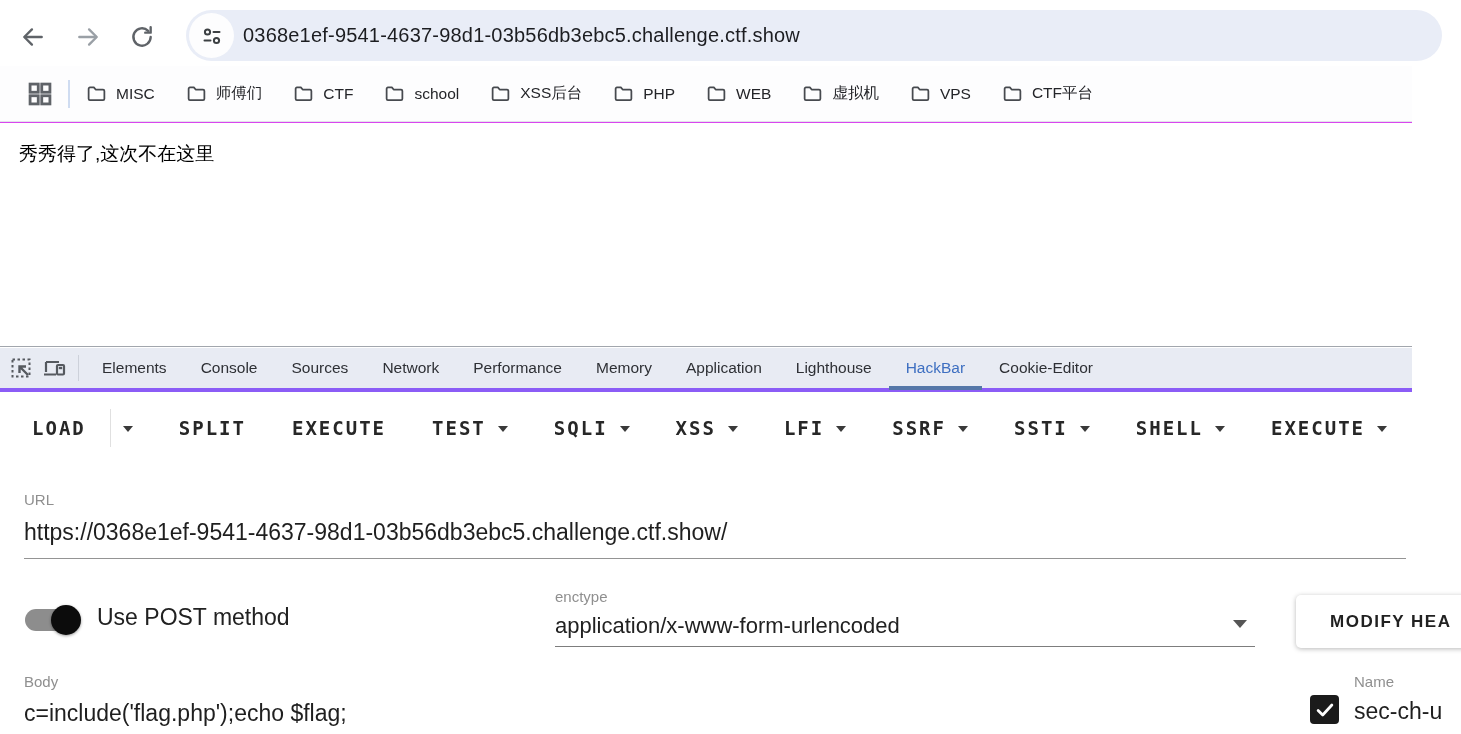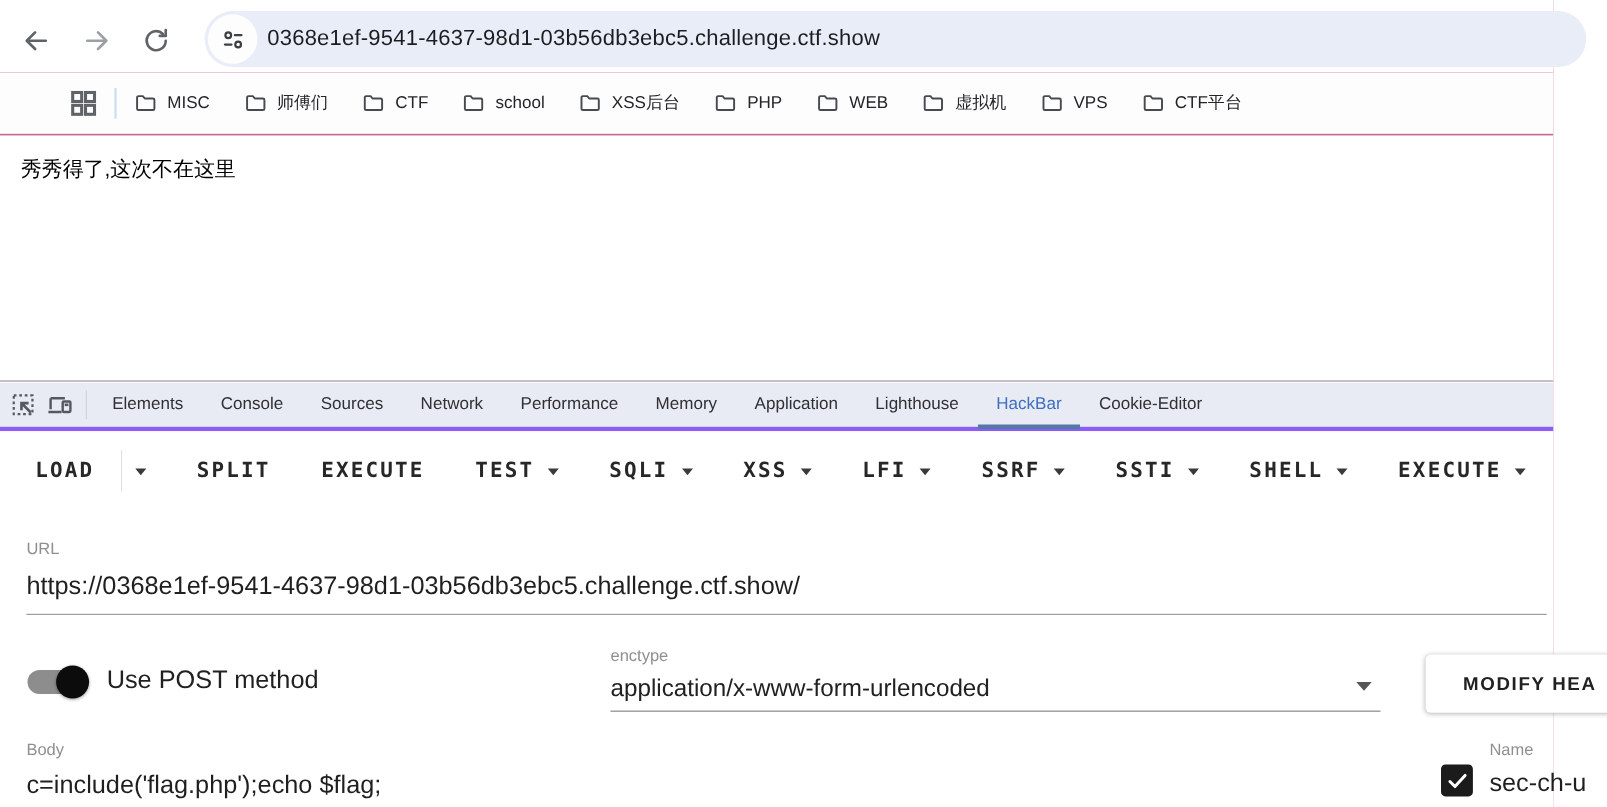--- a/index.html
+++ b/index.html
@@ -1,33 +1,33 @@
 <!DOCTYPE html>
 <html><head>
 <meta charset="utf-8">
 <style>
   * { margin:0; padding:0; box-sizing:border-box; }
   html,body { width:1461px; height:734px; overflow:hidden; background:#fff;
     font-family:"Liberation Sans", sans-serif; }
-  #stage { position:relative; width:1412px; height:734px; background:#be185d; }
+  #stage { position:relative; width:1412px; height:734px; background:#d946ef; }
 
   
   #toolbar { position:absolute; top:0; left:0; right:0; height:66px; background:#fff; }
   .nav-icon { position:absolute; top:21px; width:32px; height:32px; display:flex;
     align-items:center; justify-content:center; cursor:pointer; }
   #omnibox { position:absolute; left:186px; top:10px; right:-30px; height:51px;
     background:#e9edf7; border-radius:26px; display:flex; align-items:center; }
   #site-info-circle { width:45px; height:45px; border-radius:50%; background:#fdfdfe;
     margin-left:3px; display:flex; align-items:center; justify-content:center; flex:0 0 auto; }
   #omnibox-url { margin-left:9px; font-size:20px; color:#1c1d21; letter-spacing:0.2px;
     white-space:nowrap; }
 
   
   #bookmarks { position:absolute; top:66px; left:0; right:0; height:56px; background:#fdfdfe;
-    border-bottom:1px solid #e2e4e9; display:flex; align-items:center;padding-left:36px; }
+    border-bottom:1px solid #e2e4e9; display:flex; align-items:center; }
   #apps-grid { margin-left:26px; width:28px; height:28px; flex:0 0 auto; cursor:pointer; }
   .bm-sep { width:2px; height:28px; background:#cfdcf1; margin:0 16px 0 14px; flex:0 0 auto; }
   .bm-item { display:flex; align-items:center; gap:9px; margin-right:31px; cursor:pointer;
     white-space:nowrap; }
   .bm-item span.lbl { font-size:15.5px; color:#242529; }
 
   
   #page { position:absolute; top:123px; left:0; right:0; height:223px; background:#fff; }
   #page-text { position:absolute; top:18px; left:19px; font-size:19px; color:#000; }
 

